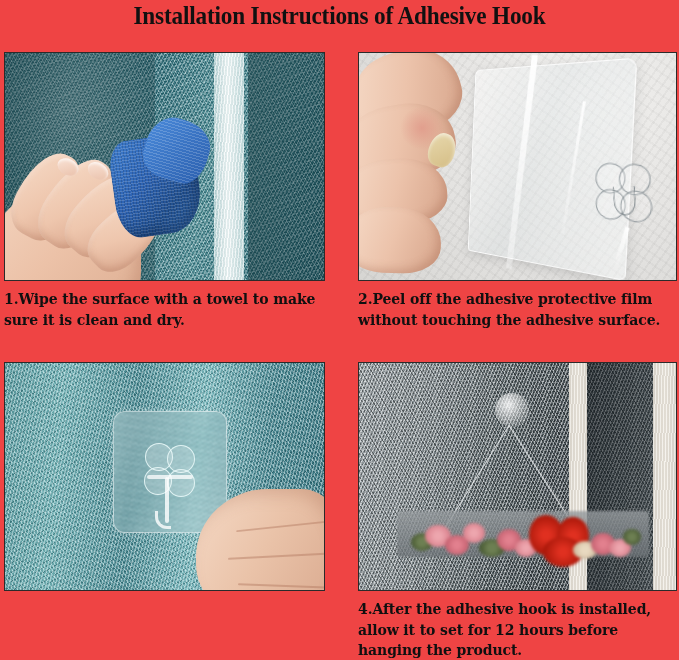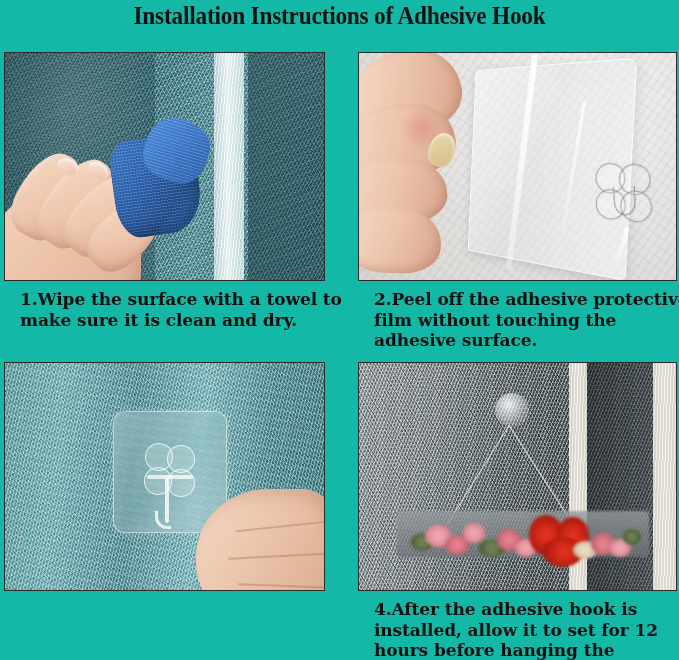--- a/index.html
+++ b/index.html
@@ -12,21 +12,21 @@
     width: 679px;
     height: 660px;
     font-family: "Liberation Serif", "DejaVu Serif", serif;
     overflow: hidden;
   }
 
   .page {
     position: relative;
     width: 679px;
     height: 660px;
-    background: #14b8a6;
+    background: #ef4444;
   }
 
   
   .title {
     position: absolute;
     top: 1px;
     left: 0;
     width: 679px;
     text-align: center;
     font-family: "Liberation Serif", "DejaVu Serif", serif;
@@ -62,26 +62,25 @@
     overflow: hidden;
     border: 1px solid #2b2b2b;
     background: #888;
   }
   .s2 .photo, .s4 .photo { width: 319px; }
 
   .caption {
     margin-top: 8px;
     font-family: "DejaVu Serif", "Liberation Serif", serif;
     font-weight: bold;
-    font-size: 17px;
+    font-size: 14px;
     line-height: 20.5px;
     color: #101010;
     letter-spacing: -0.1px;
     width: 330px;
-    margin-left: 16px;
   }
   .s2 .caption, .s4 .caption { width: 325px; }
 
   
   .glass-teal {
     position: absolute;
     inset: 0;
     background:
       repeating-linear-gradient(118deg, rgba(255,255,255,.30) 0 1px, rgba(255,255,255,0) 1px 3px),
       repeating-linear-gradient(62deg,  rgba(255,255,255,.22) 0 1px, rgba(255,255,255,0) 1px 4px),

